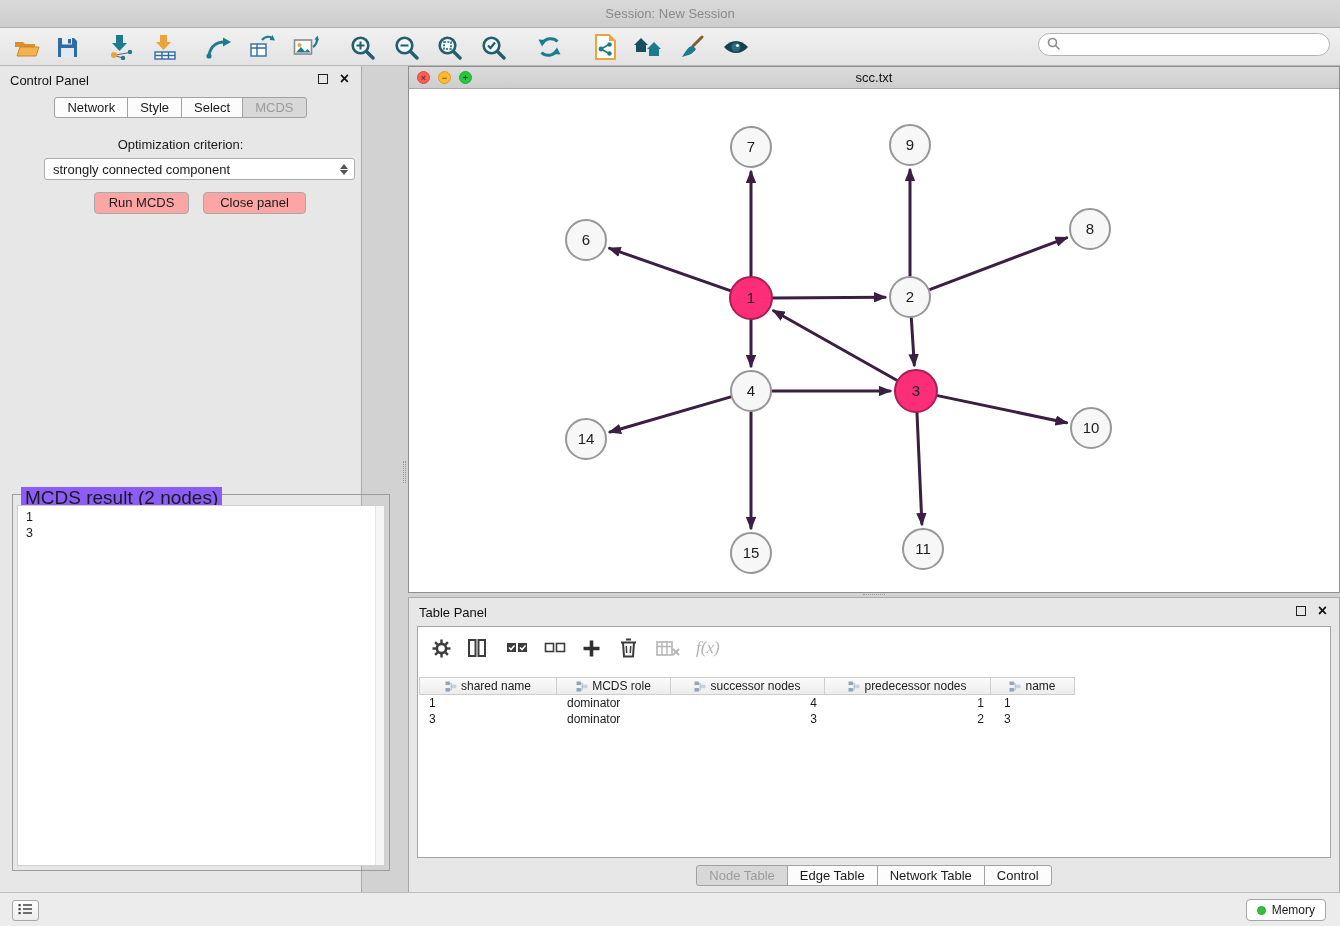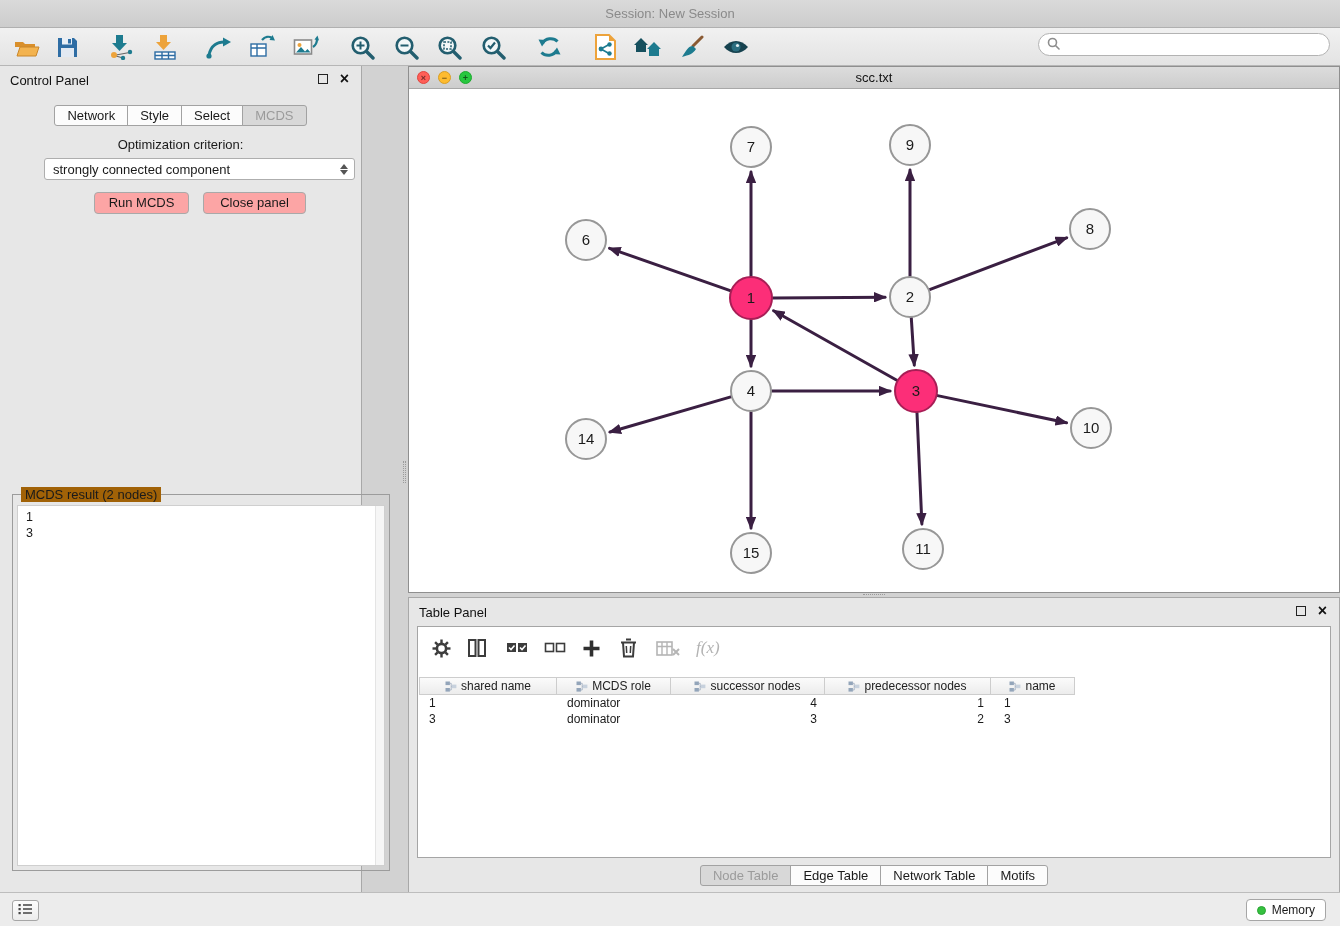--- a/index.html
+++ b/index.html
@@ -26,35 +26,35 @@
   .panel-title { position:absolute; left:10px; top:7px; font-size:13px; color:#111; }
   .panel-btns { position:absolute; right:12px; top:7px; display:flex; gap:12px; align-items:center; }
   .float-btn { width:10px; height:10px; border:1.5px solid #222; display:inline-block; }
   .close-btn { font-size:16px; font-weight:bold; color:#111; line-height:12px; }
   .tabs { display:flex; justify-content:center; }
   .tab { height:21px; line-height:19px; padding:0 12px; font-size:13px; background:#fcfcfc;
     border:1px solid #a2a2a2; margin-left:-1px; color:#1a1a1a; cursor:default; white-space:nowrap; }
   .tab:first-child { border-radius:3px 0 0 3px; margin-left:0; }
   .tab:last-child { border-radius:0 3px 3px 0; }
   .tab.active { background:#d8d8d8; color:#9b9b9b; }
-  #cp-tabs { position:absolute; left:0; right:0; top:31px;margin-top:8px; }
+  #cp-tabs { position:absolute; left:0; right:0; top:31px; }
   #opt-label { position:absolute; left:0; right:0; top:71px; text-align:center; }
   #criterion-select { position:absolute; left:44px; top:92px; width:311px; height:22px; background:#fff;
     border:1px solid #aeaeae; border-radius:3px; display:flex; align-items:center; padding:0 6px 0 8px; }
   #criterion-select .val { flex:1; font-size:13px; }
   .combo-arrows { display:flex; flex-direction:column; align-items:center; gap:1px; }
   .combo-arrows i { display:block; width:0; height:0; border-left:4px solid transparent; border-right:4px solid transparent; }
   .combo-arrows i.up { border-bottom:5px solid #555; }
   .combo-arrows i.down { border-top:5px solid #555; }
   .btn { position:absolute; top:126px; height:22px; background:#fca5a5; border:1px solid #a9a9a9; border-radius:4px;
     font-size:13px; text-align:center; line-height:20px; cursor:default; }
   #run-btn { left:94px; width:95px; }
   #closepanel-btn { left:203px; width:103px; }
   #result-group { position:absolute; left:12px; top:428px; width:378px; height:377px; border:1px solid #9c9c9c; }
-  #result-legend { position:absolute; top:-8px; left:8px; background:#a16207; padding:0 4px; font-size:13px;text-align:right; }
+  #result-legend { position:absolute; top:-8px; left:8px; background:#8b5cf6; padding:0 4px; font-size:19px;text-align:right; }
   #result-list { position:absolute; left:4px; right:4px; top:10px; bottom:4px; background:#fff; border:1px solid #cfcfcf; padding:3px 0 0 8px; overflow:hidden; }
   #result-list .scrolltrack { position:absolute; right:0; top:0; bottom:0; width:9px; background:#f6f6f6; border-left:1px solid #e4e4e4; }
   .result-line { font-size:12.5px; line-height:16px; }
 
   
   #net-window { position:absolute; left:408px; top:66px; width:932px; height:527px;
     background:#fff; border:1px solid #8f8f8f; }
   #net-titlebar { position:relative; height:22px; background:linear-gradient(#dcdcdc,#cdcdcd);
     border-bottom:1px solid #a8a8a8; text-align:center; line-height:22px; font-size:13px; color:#111; }
   .lights { position:absolute; left:8px; top:4px; display:flex; gap:8px; }
@@ -481,21 +481,21 @@
             <div class="td" style="width:167px;text-align:right">2</div>
             <div class="td" style="width:85px;text-align:left">3</div>
           </div>
         </div>
     </div>
   </div>
   <div id="tp-tabs" class="tabs">
       <div class="tab active">Node Table</div>
       <div class="tab">Edge Table</div>
       <div class="tab">Network Table</div>
-      <div class="tab">Motifs</div>
+      <div class="tab">Control</div>
     </div>
 </div>
 
 <div id="status-bar">
   <span id="list-btn">
     <span>
       <svg width="15" height="12" viewBox="0 0 15 12">
           <g stroke="#444" stroke-width="1.6">
             <path d="M5 2 h9 M5 6 h9 M5 10 h9"></path>
           </g>

